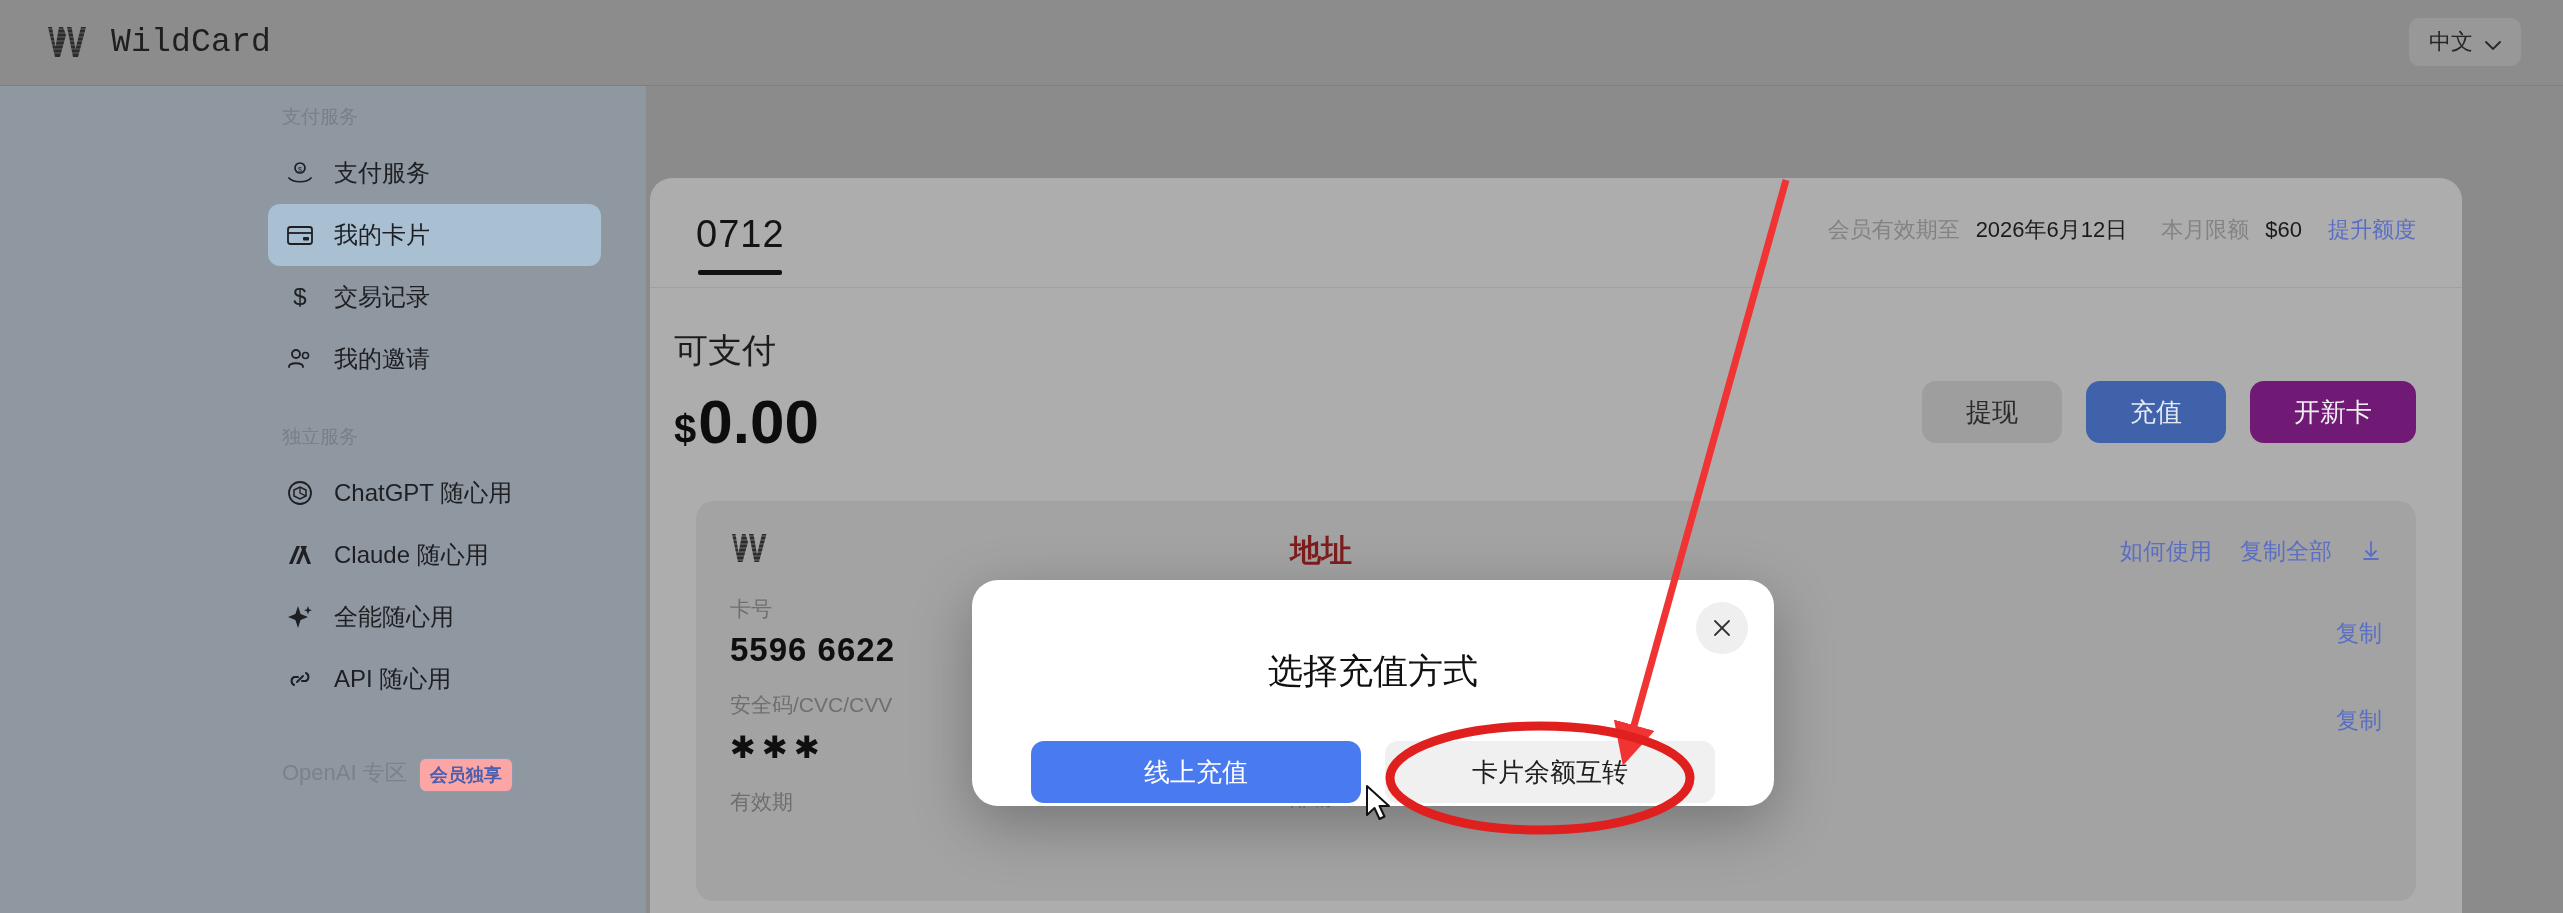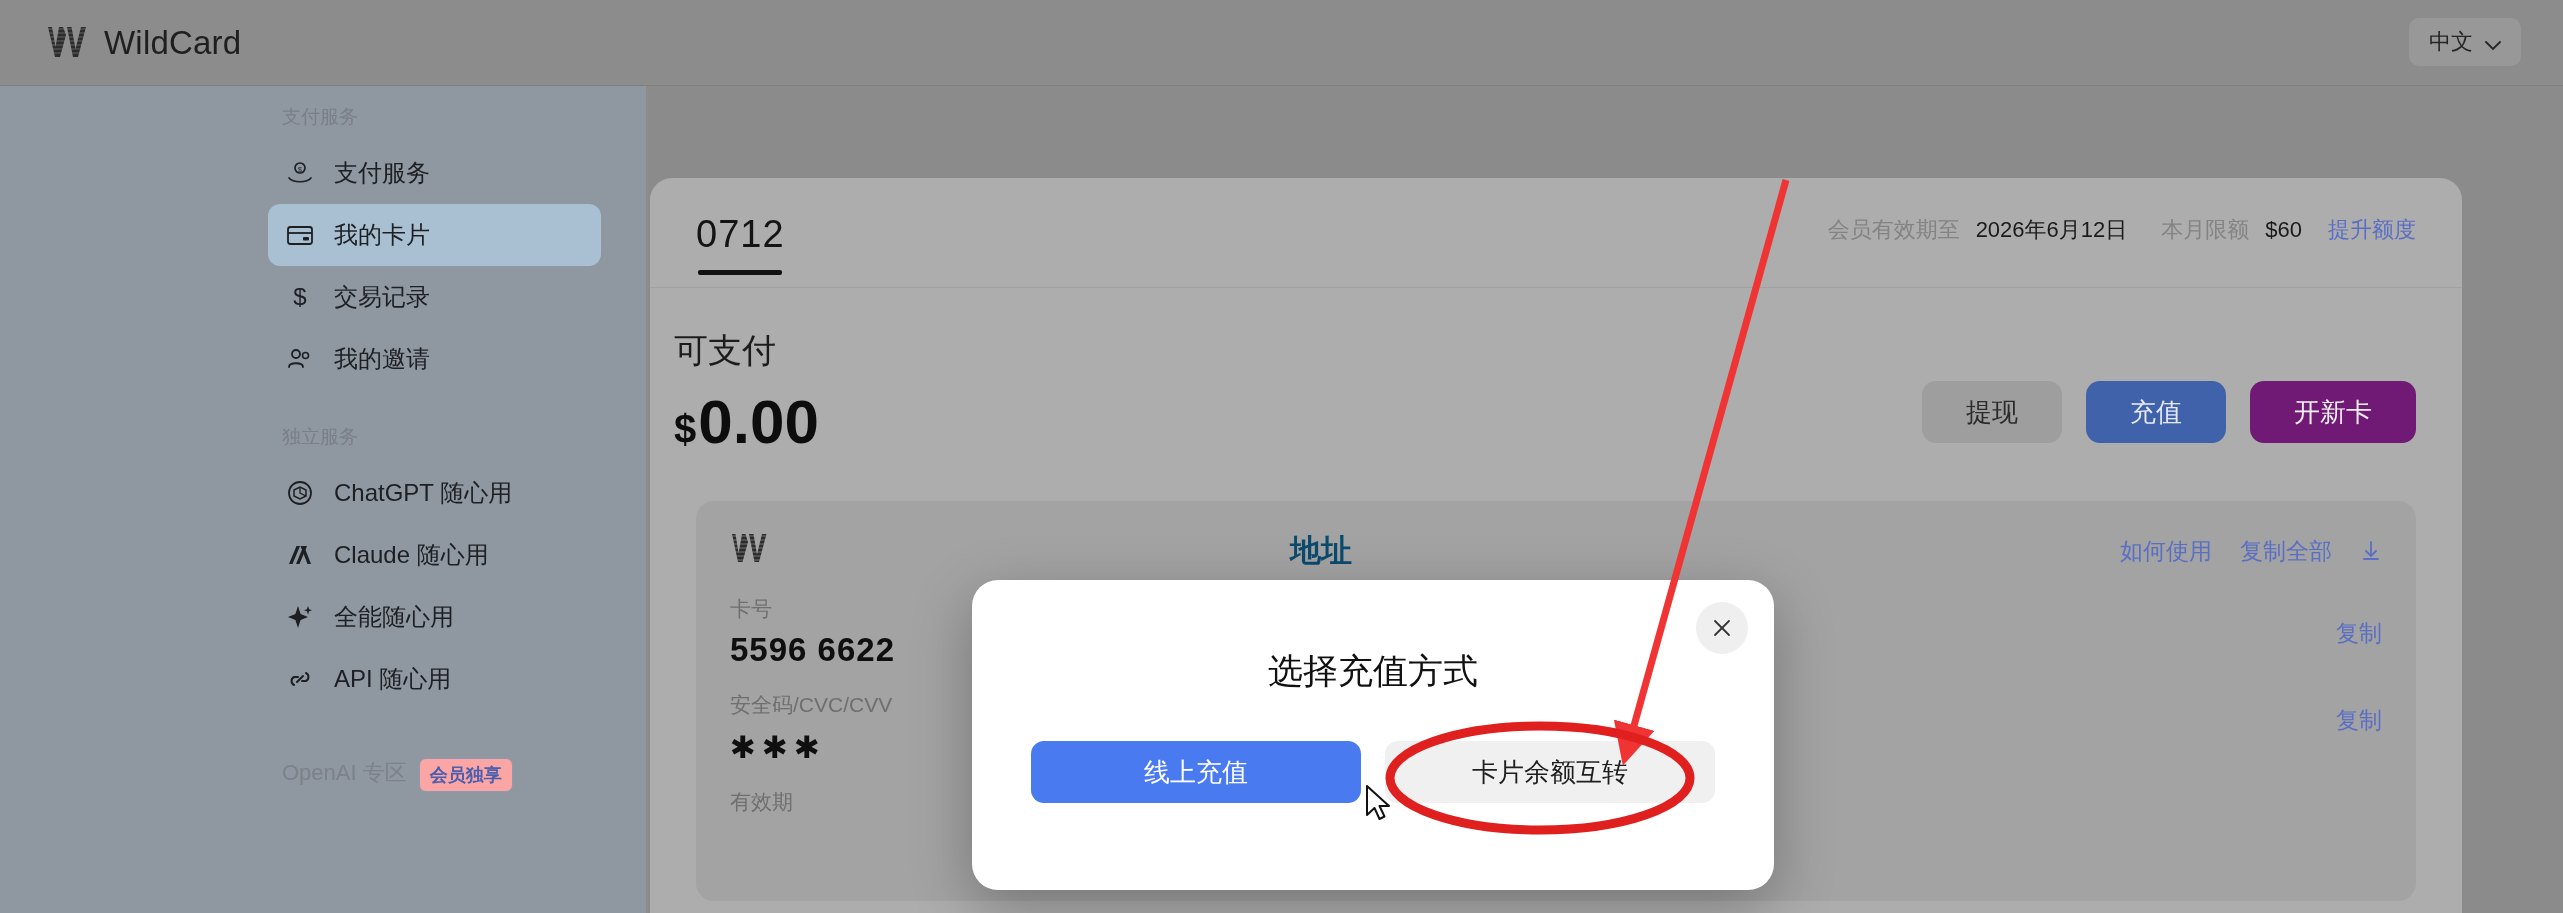--- a/index.html
+++ b/index.html
@@ -17,21 +17,21 @@
     background: #8a8a8a;
   }
 
   
   .topbar {
     position: absolute; left: 0; top: 0; width: 2563px; height: 86px;
     background: #8c8c8c;
     border-bottom: 1px solid #7f7f7f;
     display: flex; align-items: center;
   }
-  .brand { display: flex; align-items: center; gap: 14px; padding-left: 46px; }
+  .brand { display: flex; align-items: center; gap: 21px; padding-left: 46px; font-family: Liberation Mono, monospace; }
   .brand-mark { width: 44px; height: 40px; display: block; }
   .brand-name {
     font-size: 33px; color: #1f1f1f; letter-spacing: .2px; font-weight: 400;
   }
   .lang-switch {
     position: absolute; right: 42px; top: 18px;
     display: flex; align-items: center; gap: 12px;
     background: #989898; border-radius: 10px;
     padding: 9px 20px;
   }
@@ -128,35 +128,35 @@
 
   .wmark { width: 40px; height: 36px; display: block; margin-bottom: 28px; }
   .field-label { font-size: 21px; color: #6f6f6f; margin-top: 22px; }
   .field-value { font-size: 33px; font-weight: 700; color: #0f0f0f; margin-top: 8px; }
   .field-value.mono { letter-spacing: 1px; }
   .stars { font-size: 31px; font-weight: 700; color: #0f0f0f; letter-spacing: 6px; margin-top: 10px;}
 
   .panel-right-head {
     display: flex; align-items: center; height: 40px;
   }
-  .addr-title { font-size: 31px; font-weight: 700; color: #0c4a6e; }
+  .addr-title { font-size: 31px; font-weight: 700; color: #7f1d1d; }
   .addr-actions { margin-left: auto; display: flex; align-items: center; gap: 28px; }
   .addr-link { font-size: 23px; color: #5a6fc4; }
   .dl-ico { width: 22px; height: 22px; display: block; }
   .addr-row {
     display: flex; align-items: flex-end; margin-top: 40px;
   }
   .addr-value { font-size: 33px; font-weight: 700; color: #111; }
   .copy-link { margin-left: auto; font-size: 23px; color: #5a6fc4; }
   .addr-label { font-size: 21px; color: #6f6f6f; }
 
   
   .modal {
     position: absolute; left: 972px; top: 580px;
-    width: 802px; height: 310px;
+    width: 802px; height: 226px;
     background: #fff; border-radius: 26px;
     box-shadow: 0 18px 60px rgba(0,0,0,.28);
     z-index: 40;
   }
   .modal-close {
     position: absolute; right: 26px; top: 22px;
     width: 52px; height: 52px; border-radius: 50%;
     background: #efefef; border: none; cursor: pointer;
     display: flex; align-items: center; justify-content: center;
   }

